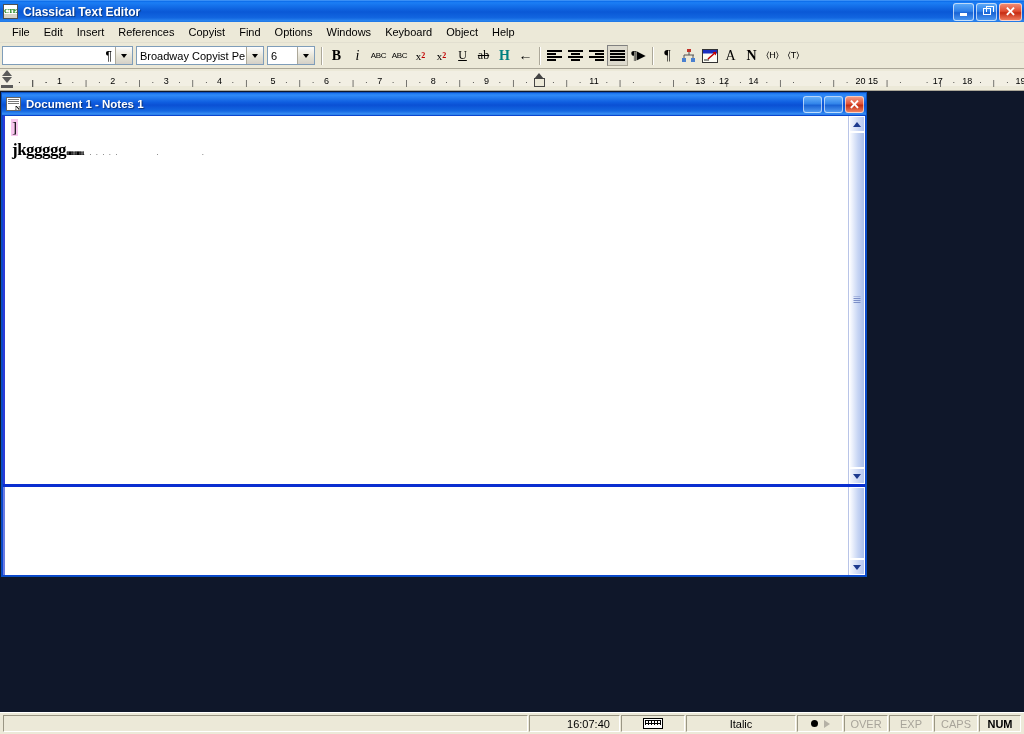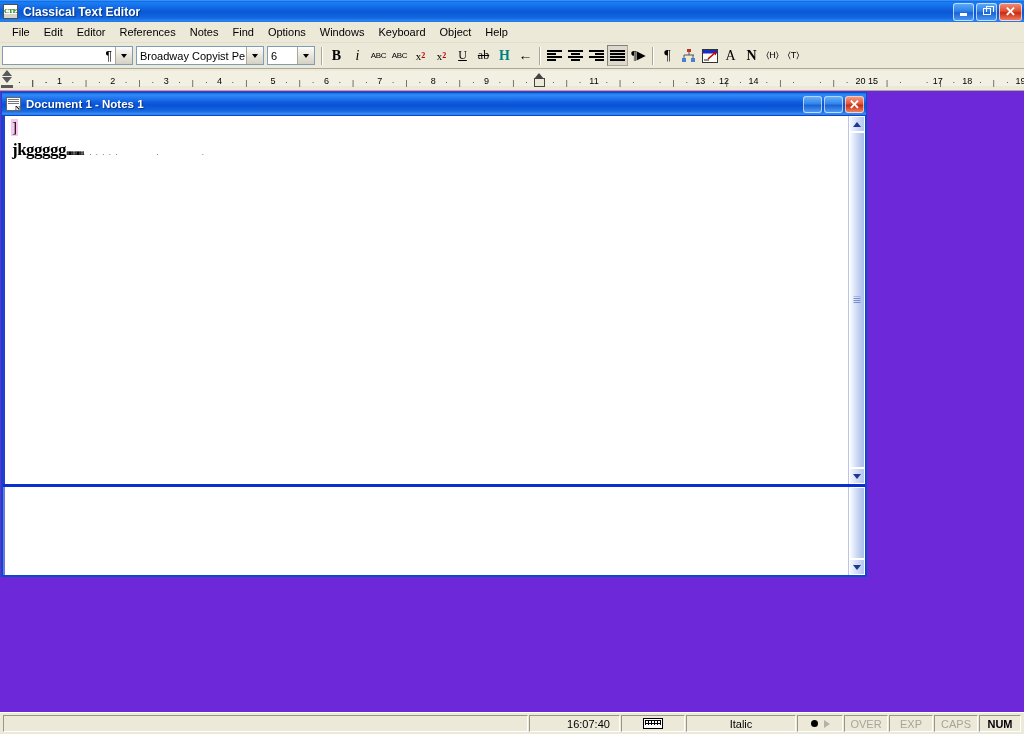--- a/index.html
+++ b/index.html
@@ -239,21 +239,21 @@
   }
   .indent-right .tip {
     position:absolute; top:0; left:0;
     width:0;height:0;border-left:5.5px solid transparent;
     border-right:5.5px solid transparent;border-bottom:6px solid #444;
   }
 
   
   .client {
     flex: 1;
-    background: #6d28d9;
+    background: #0f172a;
     position: relative;
     overflow: hidden;
   }
 
   
   .mdiwin {
     position: absolute;
     left: 1px; top: 1px;
     width: 866px; height: 485px;
     border: 1px solid #0a4fbf;
@@ -465,23 +465,23 @@
         </div>
       <div class="wbtn close">
           <span class="xglyph">✕</span>
         </div>
     </div>
   </div>
 
   <div class="menubar">
     <div class="menuitem">File</div>
     <div class="menuitem">Edit</div>
-    <div class="menuitem">Editor</div>
+    <div class="menuitem">Insert</div>
     <div class="menuitem">References</div>
-    <div class="menuitem">Notes</div>
+    <div class="menuitem">Copyist</div>
     <div class="menuitem">Find</div>
     <div class="menuitem">Options</div>
     <div class="menuitem">Windows</div>
     <div class="menuitem">Keyboard</div>
     <div class="menuitem">Object</div>
     <div class="menuitem">Help</div>
   </div>
 
   <div class="toolbar">
 

